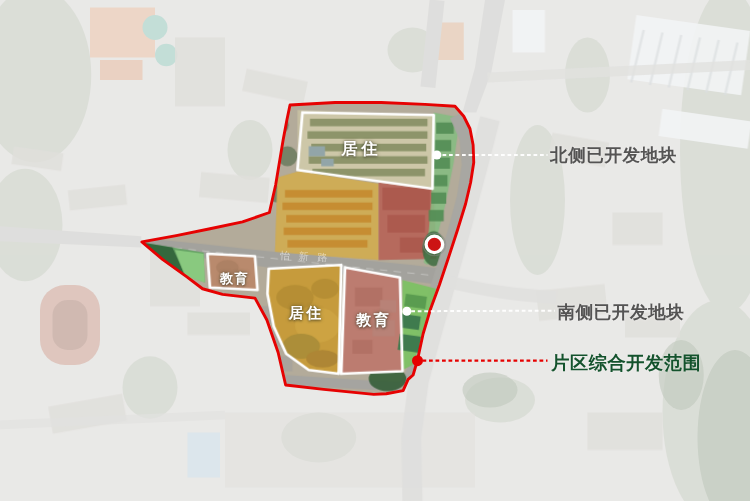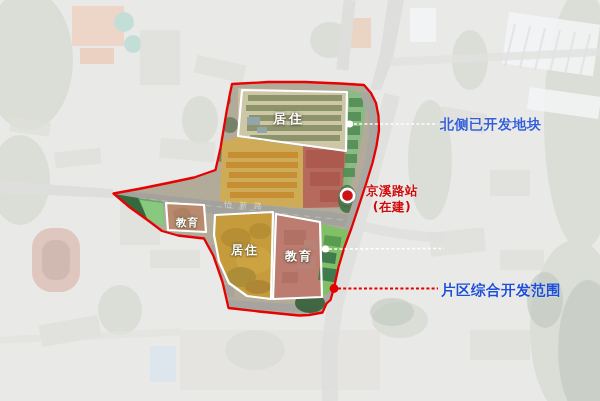--- a/index.html
+++ b/index.html
@@ -10,22 +10,22 @@
   #stage svg{position:absolute;left:0;top:0;}
   .zone-label{
     position:absolute;color:#ffffff;font-weight:bold;white-space:nowrap;
     text-shadow:0 0 3px rgba(70,70,40,.85),0 1px 2px rgba(0,0,0,.45);
     font-family:Liberation Serif, serif;
   }
   .callout{
     position:absolute;font-weight:bold;white-space:nowrap;
     font-family:"DejaVu Sans",sans-serif;
   }
-  .callout.gray{color:#1d4ed8;opacity:.88;text-shadow:0 0 2px rgba(255,255,255,.6);}
-  .callout.red{color:#1d4ed8;text-shadow:0 0 2px rgba(255,255,255,.5);}
+  .callout.gray{color:#404040;opacity:.88;text-shadow:0 0 2px rgba(255,255,255,.6);}
+  .callout.red{color:#14532d;text-shadow:0 0 2px rgba(255,255,255,.5);}
   .station-label{
     position:absolute;color:#cf0a0a;font-weight:bold;text-align:center;
     font-size:12.5px;line-height:1.25;letter-spacing:.5px;
     text-shadow:0 0 2px rgba(255,255,255,.55);
     font-family:"DejaVu Sans",sans-serif;white-space:nowrap;
   }
   .road-label{
     position:absolute;color:#ffffff;opacity:.5;font-size:8px;letter-spacing:7px;
     transform:rotate(2.5deg);font-family:"DejaVu Sans",sans-serif;white-space:nowrap;
   }
@@ -246,23 +246,20 @@
 <div class="road-label" style="left:224px;top:200px;">怡新路</div>
 
 <div class="zone-label" style="left:273px;top:110px;font-size:13px;letter-spacing:3px;">居住</div>
 
 <div class="zone-label" style="left:176px;top:216px;font-size:10.5px;letter-spacing:1px;">教育</div>
 
 <div class="zone-label" style="left:231px;top:242px;font-size:12px;letter-spacing:2px;">居住</div>
 
 <div class="zone-label" style="left:285px;top:248px;font-size:12px;letter-spacing:2px;">教育</div>
 
-<div class="station-label" style="left:360px;top:183px;width:64px;">
-  <div>京溪路站</div>
-  <div>(在建)</div>
+
+<div class="callout gray" style="left:440px;top:116px;font-size:14px;letter-spacing:0.5px;">北侧已开发地块</div>
+
+<div class="callout gray" style="left:446px;top:241px;font-size:14px;letter-spacing:0.5px;">南侧已开发地块</div>
+
+<div class="callout red" style="left:441px;top:281px;font-size:14.5px;letter-spacing:0.5px;">片区综合开发范围</div>
+
 </div>
 
-<div class="callout gray" style="left:440px;top:116px;font-size:14px;letter-spacing:0.5px;">北侧已开发地块</div>
-
-
-<div class="callout red" style="left:441px;top:281px;font-size:14.5px;letter-spacing:0.5px;">片区综合开发范围</div>
-
-</div>
-
 </body></html>

